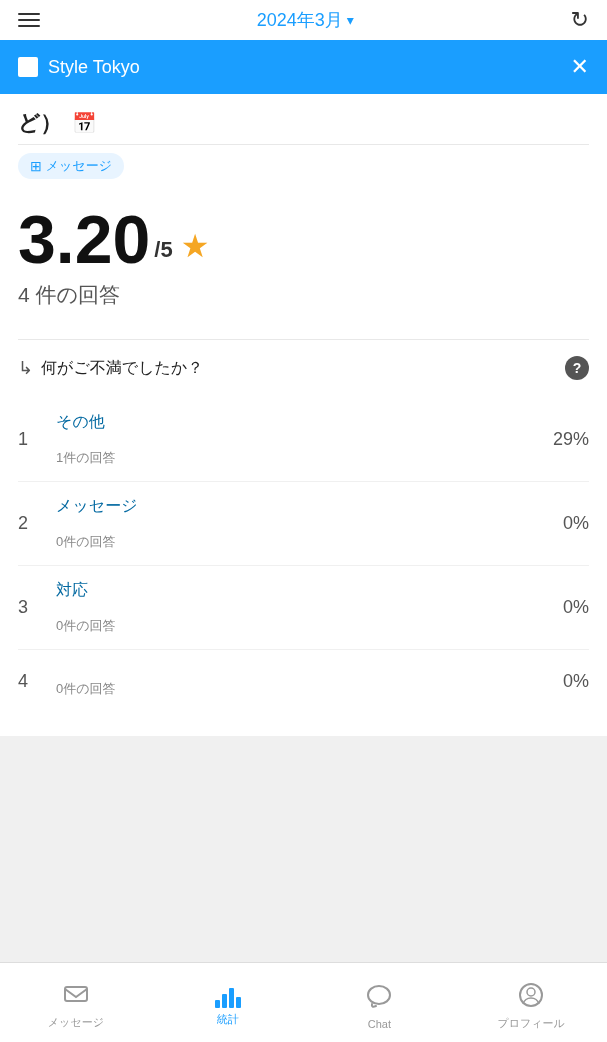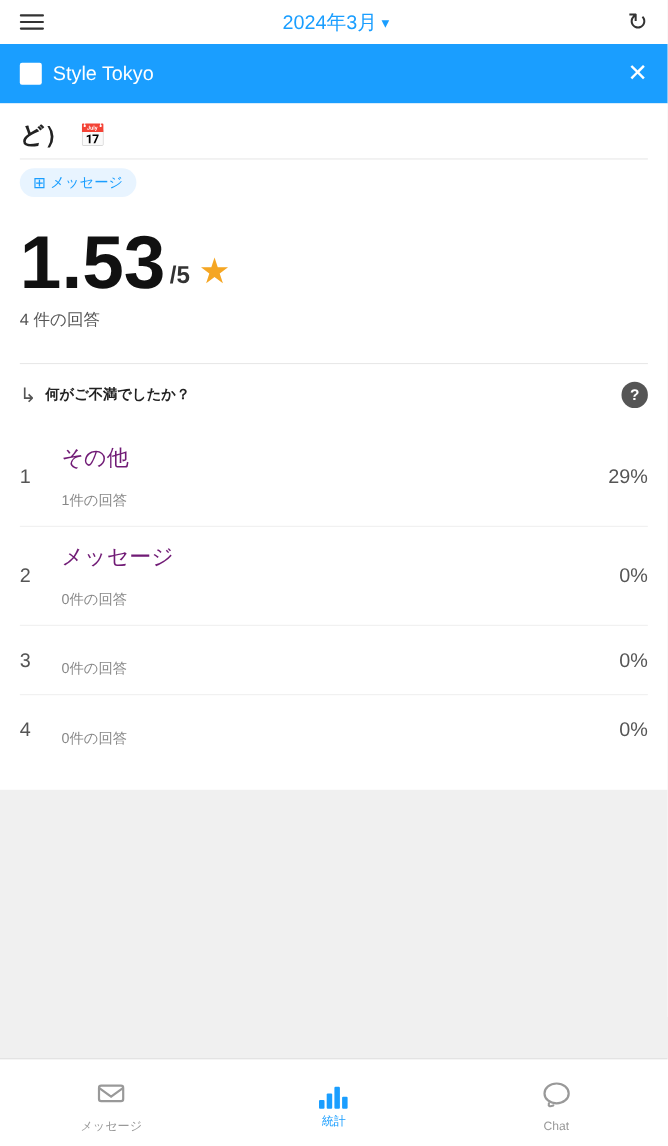--- a/index.html
+++ b/index.html
@@ -155,21 +155,21 @@
       font-weight: 600;
       margin-bottom: 10px;
     }
     .rating-star {
       font-size: 32px;
       color: #f5a623;
       margin-bottom: 8px;
       margin-left: 4px;
     }
     .rating-count {
-      font-size: 15px;
+      font-size: 21px;
       color: #555;
     }
 
     
     .section-divider {
       height: 1px;
       background: #e8e8e8;
       margin: 10px 0 16px 0;
     }
 
@@ -183,23 +183,23 @@
     .question-left {
       display: flex;
       align-items: center;
       gap: 8px;
     }
     .question-arrow {
       font-size: 18px;
       color: #555;
     }
     .question-text {
-      font-size: 13px;
+      font-size: 16px;
       color: #222;
-      font-weight: 700;
+      font-weight: 400;
     }
     .help-icon {
       width: 24px;
       height: 24px;
       border-radius: 50%;
       background: #555;
       color: #fff;
       display: flex;
       align-items: center;
       justify-content: center;
@@ -223,22 +223,22 @@
       font-size: 18px;
       color: #555;
       width: 28px;
       flex-shrink: 0;
     }
     .list-info {
       flex: 1;
       margin-left: 10px;
     }
     .list-label {
-      font-size: 20px;
-      color: #701a75;
+      font-size: 16px;
+      color: #0369a1;
       font-weight: 500;
     }
     .list-sub {
       font-size: 13px;
       color: #888;
       margin-top: 16px;
     }
     .list-pct {
       font-size: 18px;
       color: #555;
@@ -326,21 +326,21 @@
   </div>
 
   <div class="tag-badge">
     <span class="tag-badge-icon">⊞</span>
     <span>メッセージ</span>
   </div>
 
   
   <div class="rating-section">
     <div class="rating-big">
-      <span class="rating-number">1.53</span>
+      <span class="rating-number">3.20</span>
       <span class="rating-denom">/5</span>
       <span class="rating-star">★</span>
     </div>
     <div class="rating-count">4 件の回答</div>
   </div>
 
   <div class="section-divider"></div>
 
   
   <div class="question-header">
@@ -365,20 +365,21 @@
       <span class="list-rank">2</span>
       <div class="list-info">
         <div class="list-label">メッセージ</div>
         <div class="list-sub">0件の回答</div>
       </div>
       <span class="list-pct">0%</span>
     </div>
     <div class="list-item">
       <span class="list-rank">3</span>
       <div class="list-info">
+        <div class="list-label">対応</div>
         <div class="list-sub">0件の回答</div>
       </div>
       <span class="list-pct">0%</span>
     </div>
     <div class="list-item">
       <span class="list-rank">4</span>
       <div class="list-info">
         <div class="list-sub">0件の回答</div>
       </div>
       <span class="list-pct">0%</span>
@@ -416,14 +417,24 @@
   <div class="nav-item">
     <div>
       <svg width="26" height="26" viewBox="0 0 26 26" fill="none" xmlns="http://www.w3.org/2000/svg">
         <ellipse cx="13" cy="11" rx="11" ry="9" stroke="#999" stroke-width="2" fill="none"></ellipse>
         <path d="M6 20 Q5 24 10 22" stroke="#999" stroke-width="2" fill="none" stroke-linecap="round"></path>
       </svg>
     </div>
     <span class="nav-label">Chat</span>
   </div>
 
+  <div class="nav-item">
+    <div>
+      <svg width="26" height="26" viewBox="0 0 26 26" fill="none" xmlns="http://www.w3.org/2000/svg">
+        <circle cx="13" cy="13" r="11" stroke="#999" stroke-width="2" fill="none"></circle>
+        <circle cx="13" cy="10" r="4" stroke="#999" stroke-width="1.5" fill="none"></circle>
+        <path d="M5 22 Q7 16 13 16 Q19 16 21 22" stroke="#999" stroke-width="1.5" fill="none"></path>
+      </svg>
+    </div>
+    <span class="nav-label">プロフィール</span>
+  </div>
 
 </nav>
 
 </body></html>

